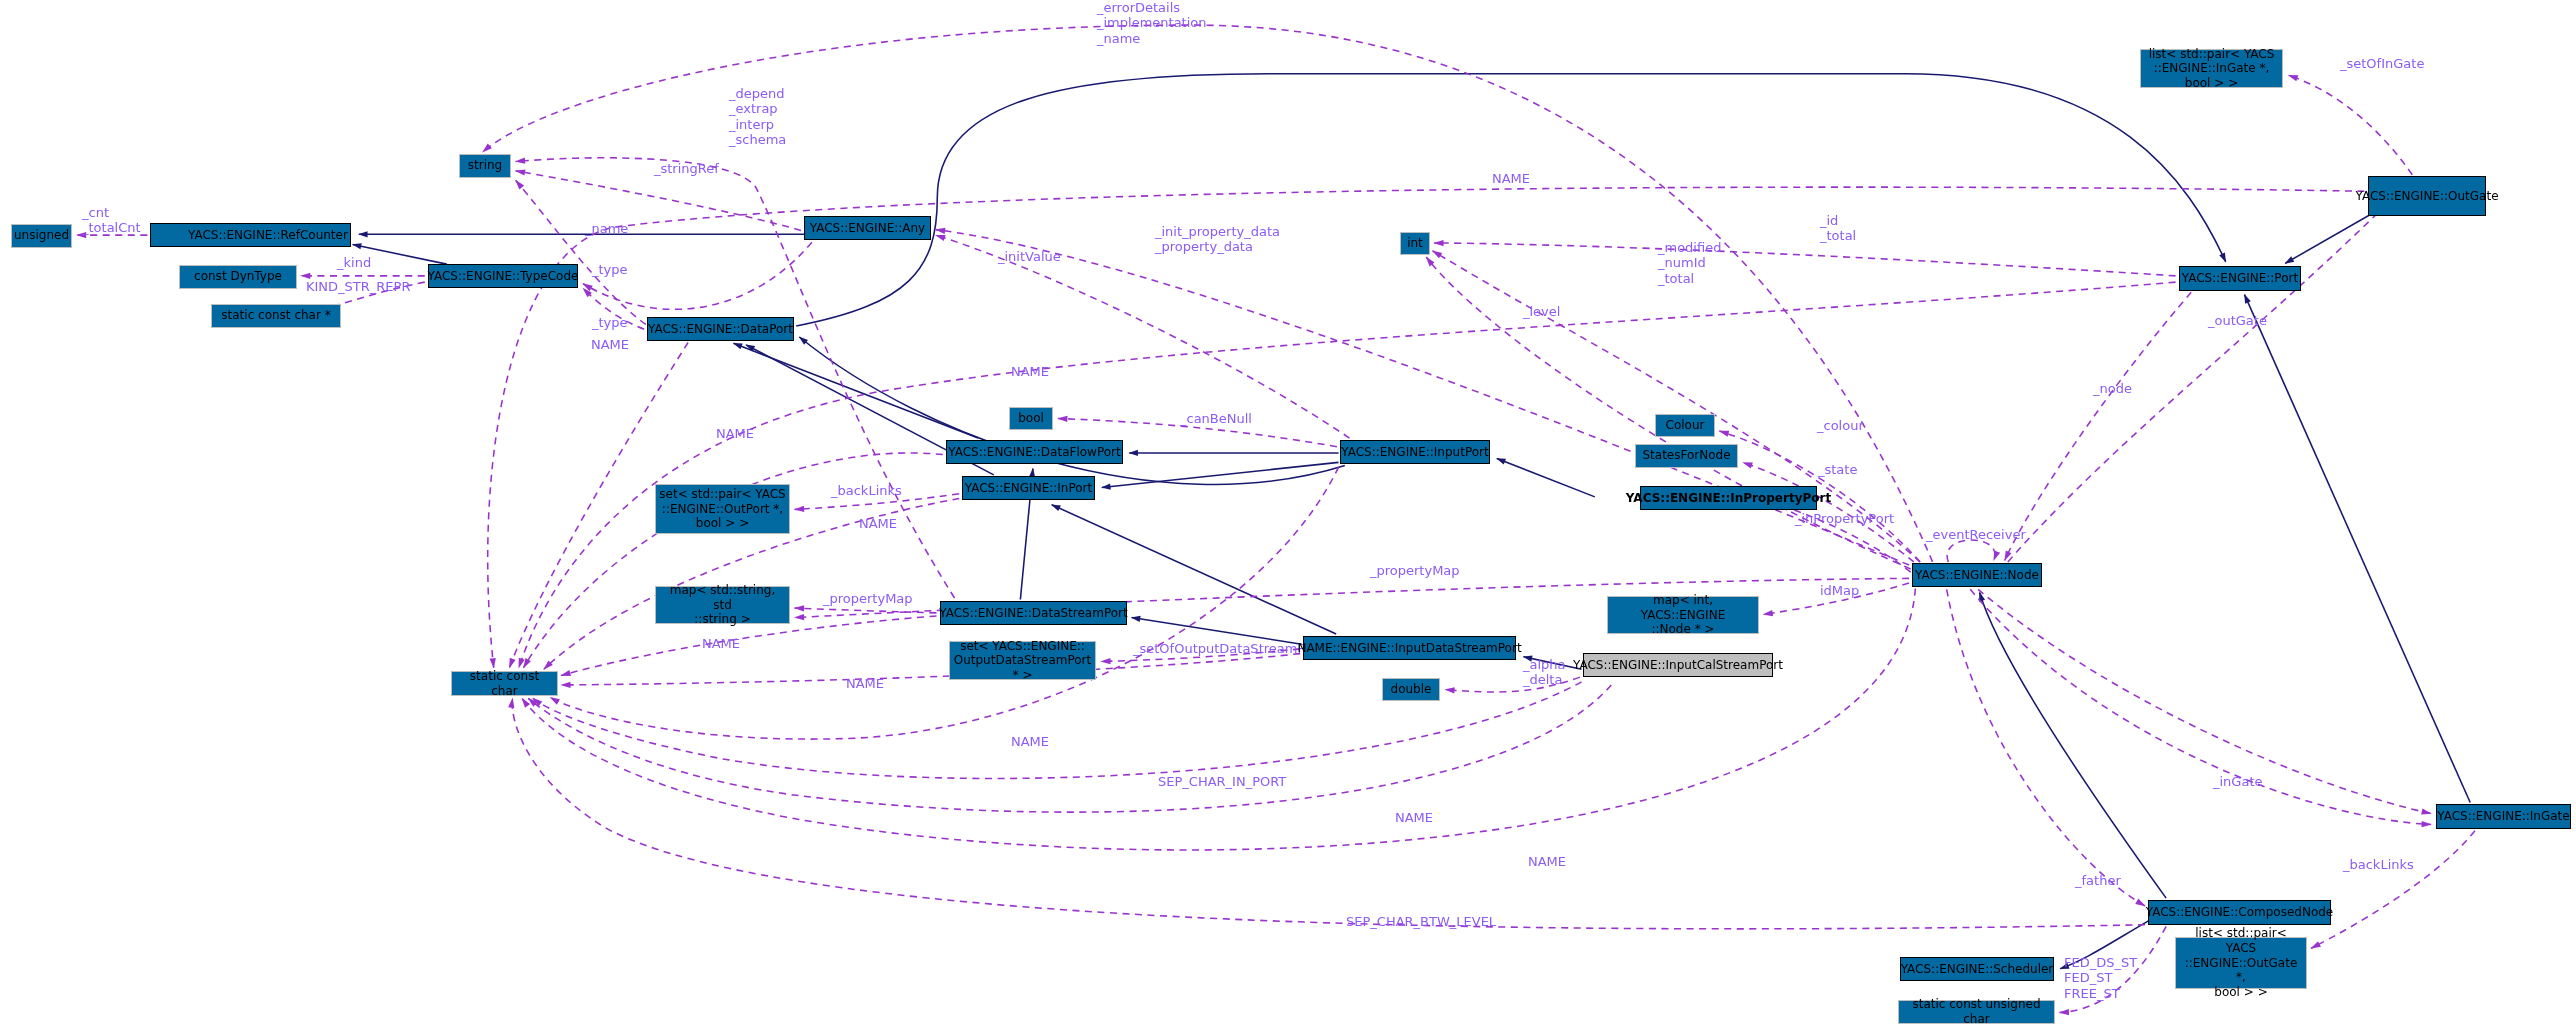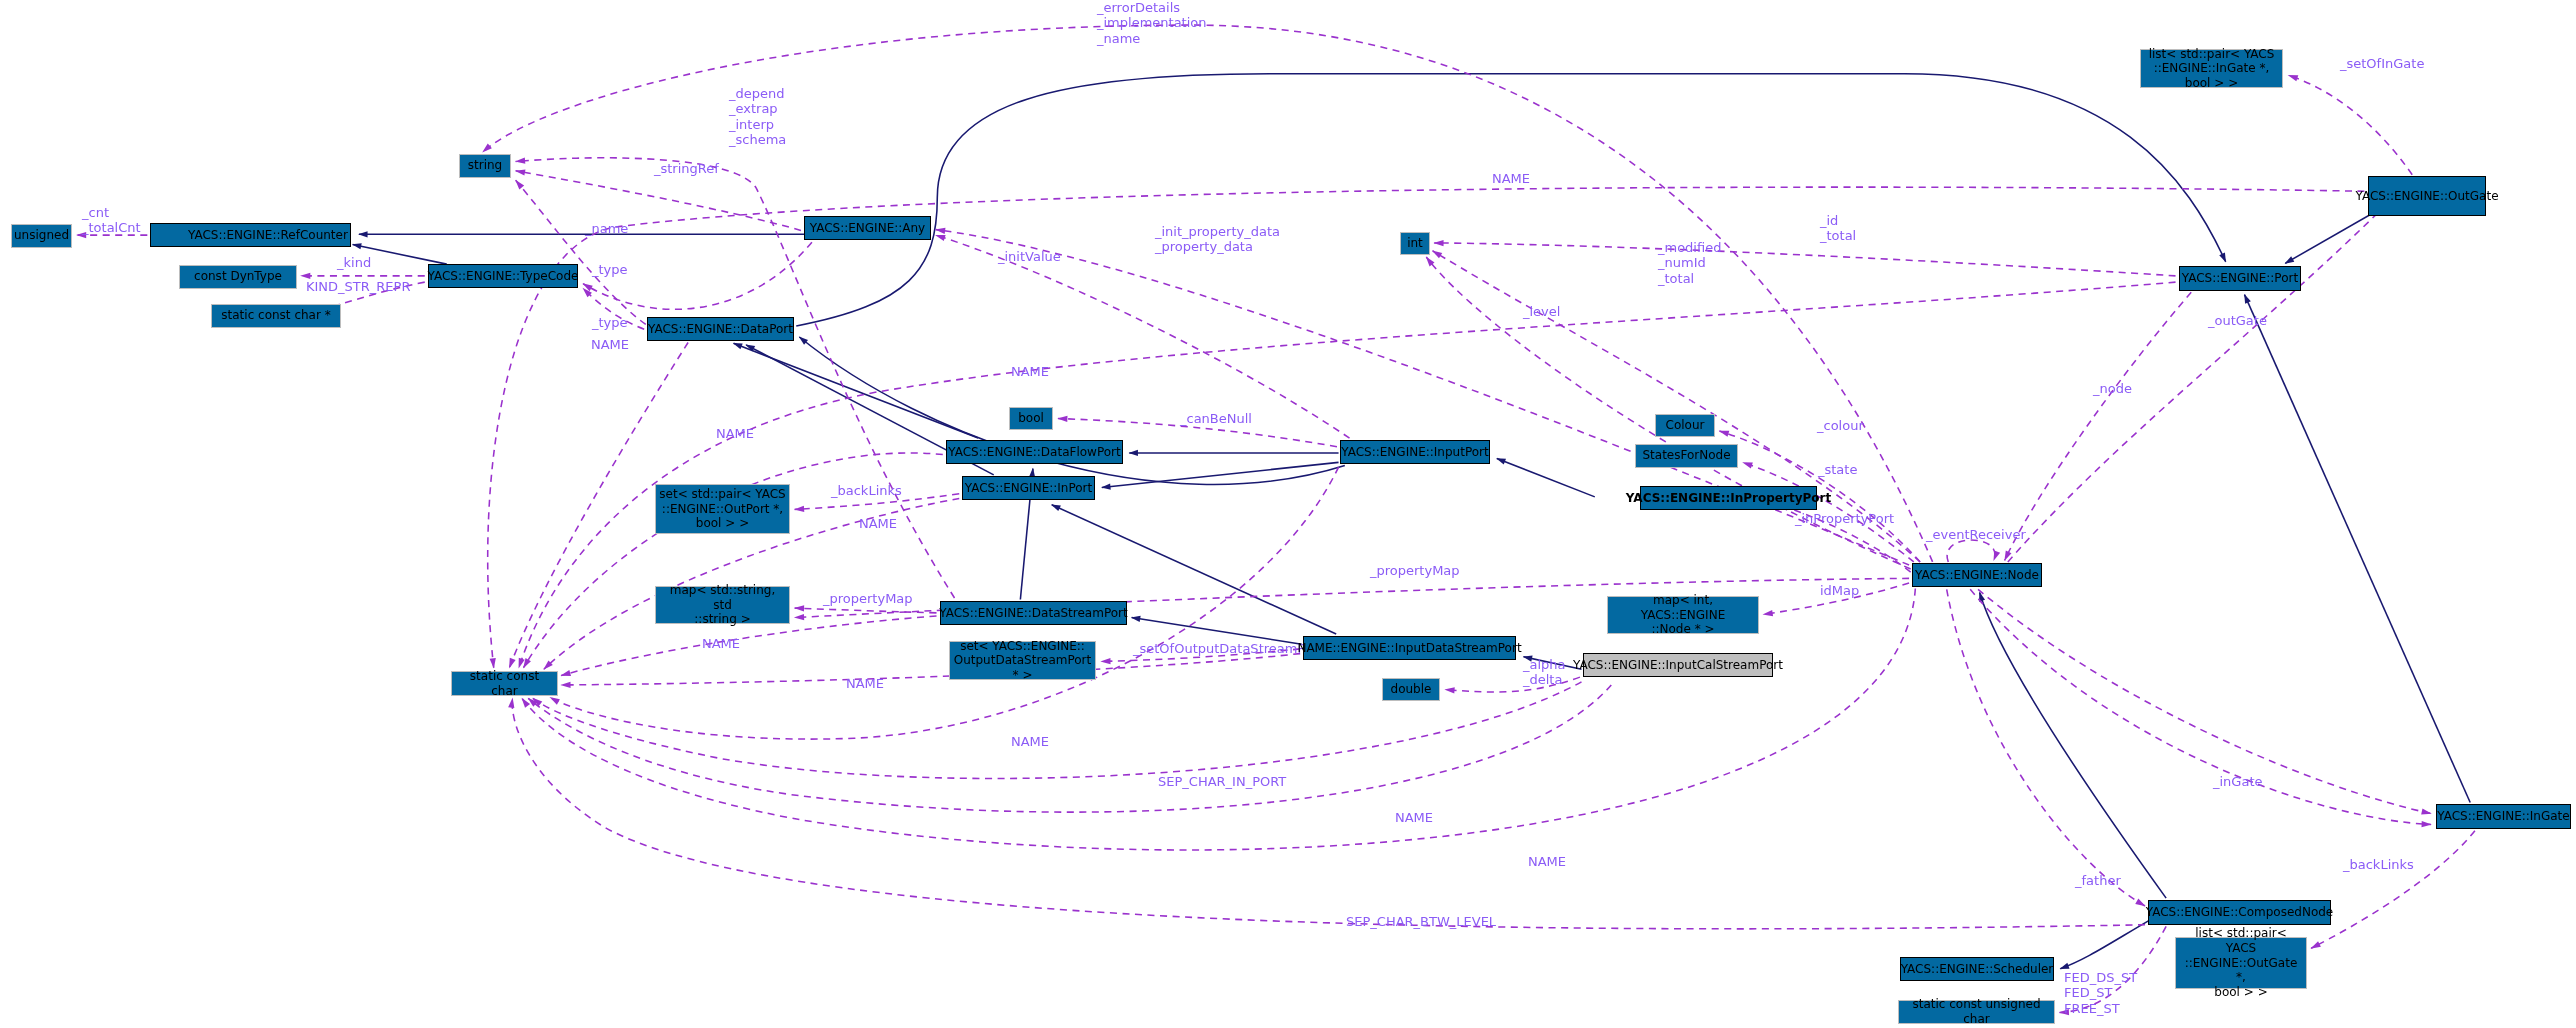--- a/index.html
+++ b/index.html
@@ -195,18 +195,18 @@
       <div class="edge-label" style="left: 1818px; top: 462px;">_state</div>
       <div class="edge-label" style="left: 1795px; top: 511px;">_inPropertyPort</div>
       <div class="edge-label" style="left: 1926px; top: 527px;">_eventReceiver</div>
       <div class="edge-label" style="left: 1820px; top: 583px;">idMap</div>
       <div class="edge-label" style="left: 2047px; top: 381px; margin-left: 46px;">_node</div>
       <div class="edge-label" style="left: 2208px; top: 313px;">_outGate</div>
       <div class="edge-label" style="left: 2340px; top: 56px;">_setOfInGate</div>
       <div class="edge-label" style="left: 2213px; top: 774px;">_inGate</div>
       <div class="edge-label" style="left: 2343px; top: 857px;">_backLinks</div>
       <div class="edge-label" style="left: 2075px; top: 873px;">_father</div>
-      <div class="edge-label" style="left: 2064px; top: 955px; margin-top: 15px;">FED_DS_ST
+      <div class="edge-label" style="left: 2064px; top: 955px;">FED_DS_ST
 FED_ST
 FREE_ST</div>
     </div>
 </div>
 
 
 </body></html>

